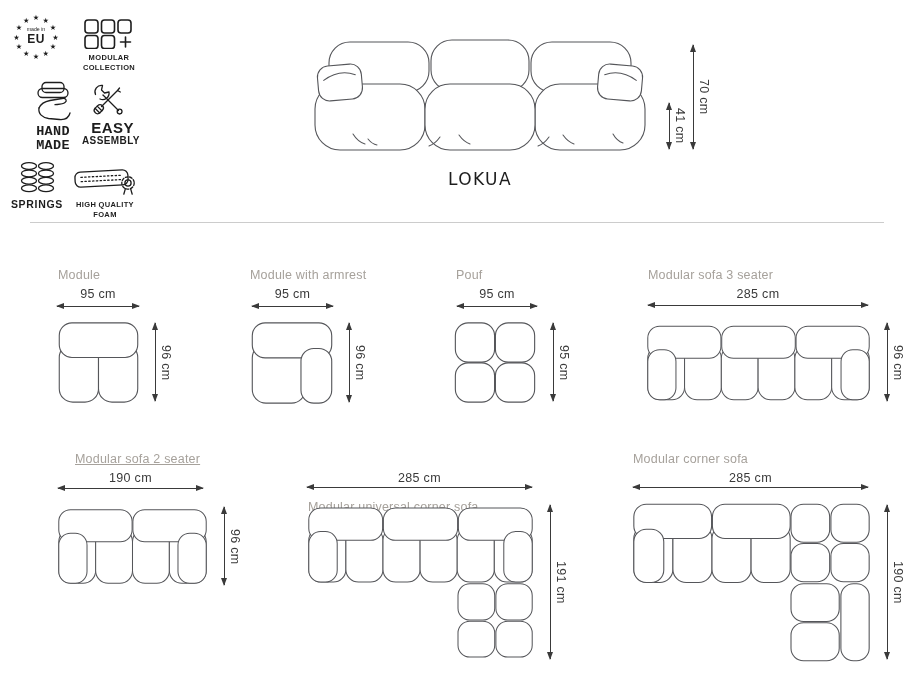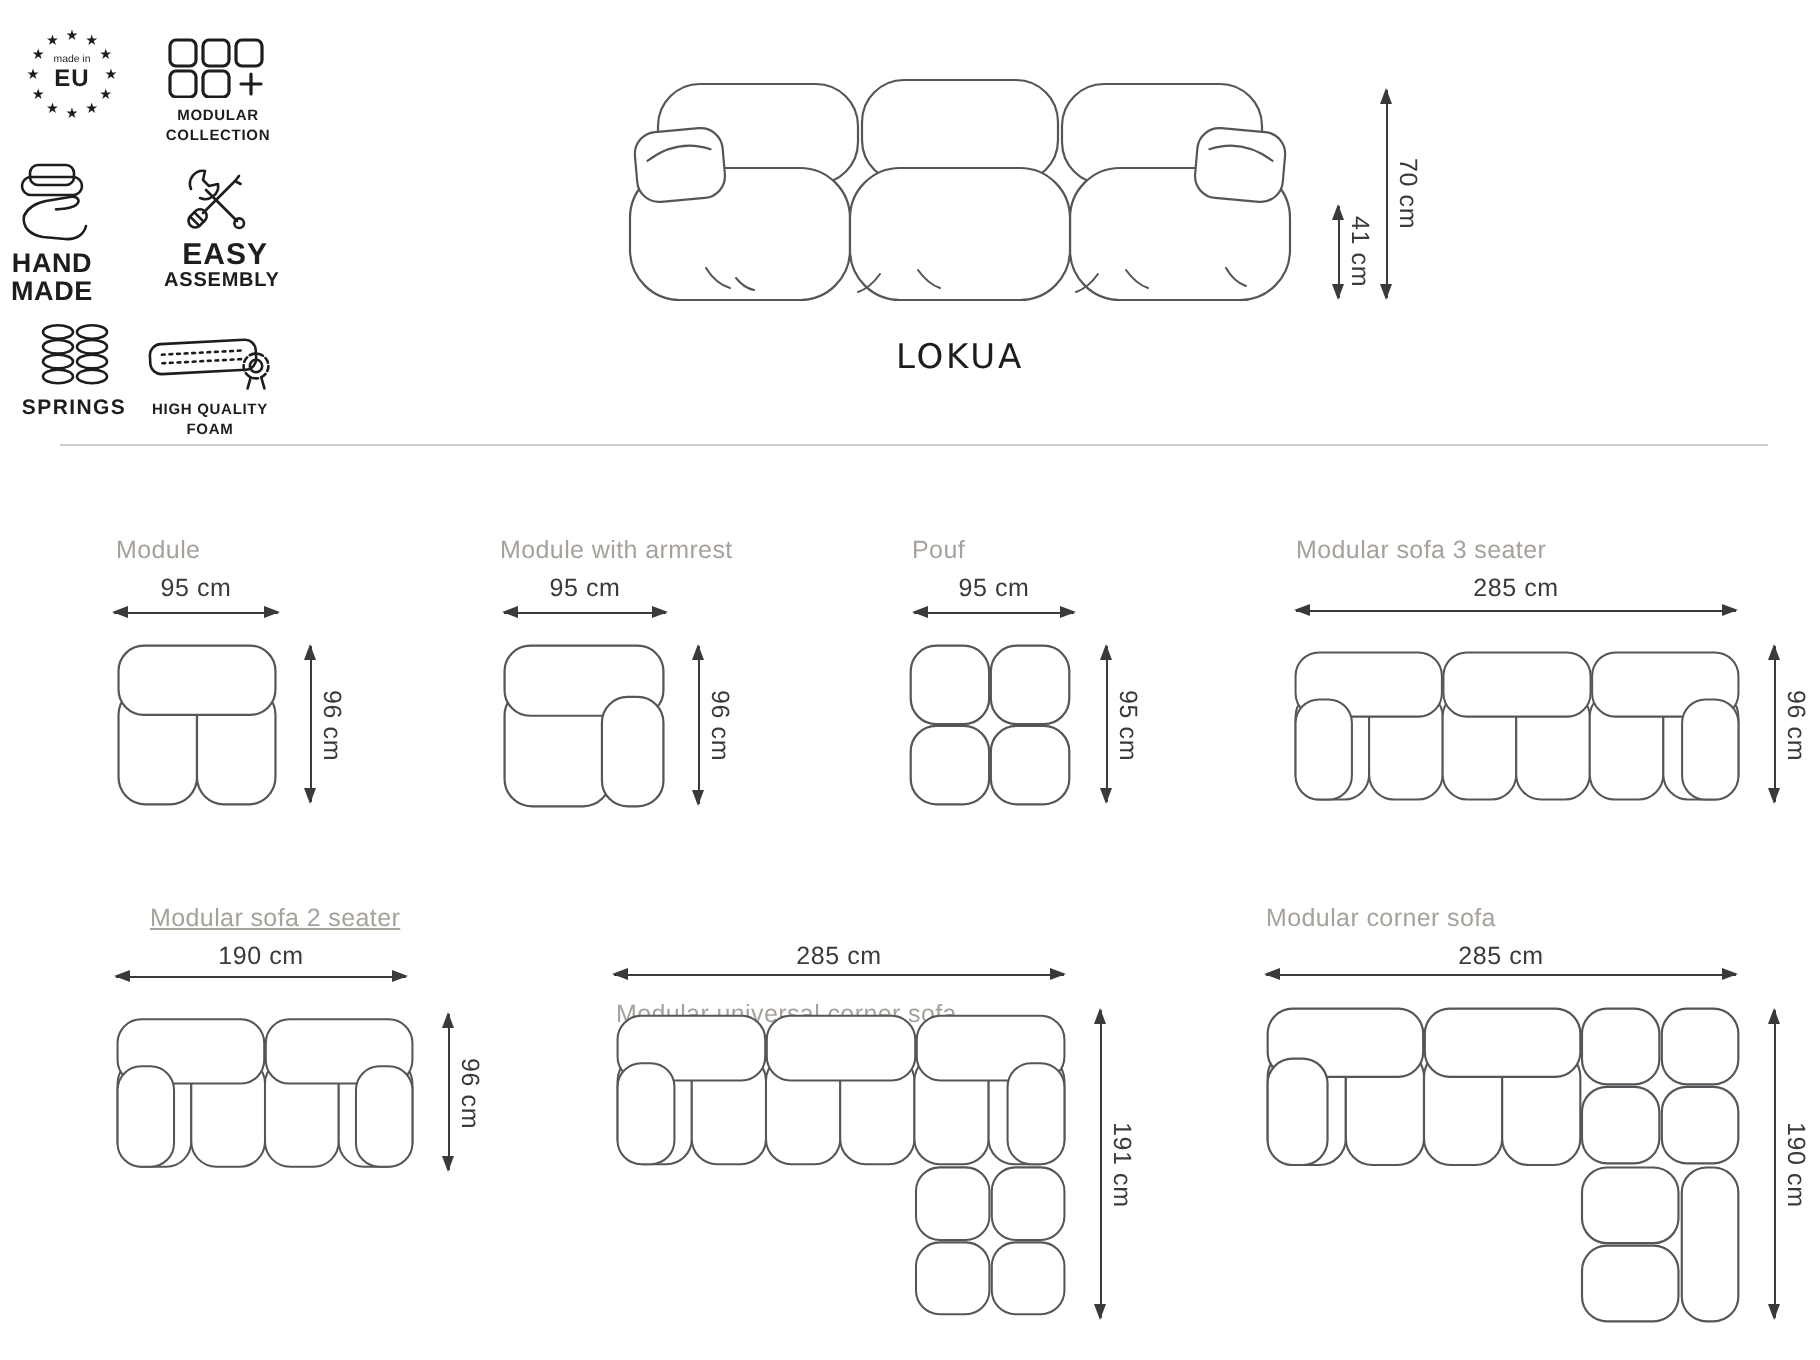--- a/index.html
+++ b/index.html
@@ -85,21 +85,21 @@
       <rect class="bicon" x="1" y="16.5" width="13" height="13" rx="3"></rect>
       <rect class="bicon" x="17.5" y="16.5" width="13" height="13" rx="3"></rect>
       <path class="bicon" d="M36.5,23 h10 M41.5,18 v10"></path>
     </svg>
     <div class="btxt-s">
       <div>MODULAR</div>
       <div>COLLECTION</div>
     </div>
   </div>
 
-  <div class="badge" style="left:0;top:81px;width:52px;">
+  <div class="badge" style="left:27px;top:81px;width:52px;font-family:Liberation Mono, monospace;">
     <svg width="38" height="40" viewBox="0 0 38 40">
       <rect class="bicon-thin" x="8" y="1.5" width="22" height="10" rx="4"></rect>
       <rect class="bicon-thin" x="4" y="7.5" width="30" height="9" rx="4.5"></rect>
       <path class="bicon-thin" d="M5,27 c2,-4.5 6,-6.5 11,-7.5 l12,-2 c4,-.6 5.5,2 3,4 c-2.5,2 -7,1.8 -10,2.2"></path>
       <path class="bicon-thin" d="M5,27 c-1,6 3.5,9.5 9.5,10.5 l11,1 c6,.5 9.5,-2.5 10.5,-6.5"></path>
     </svg>
     <div class="btxt-m">
       <div>HAND</div>
       <div>MADE</div>
     </div>

